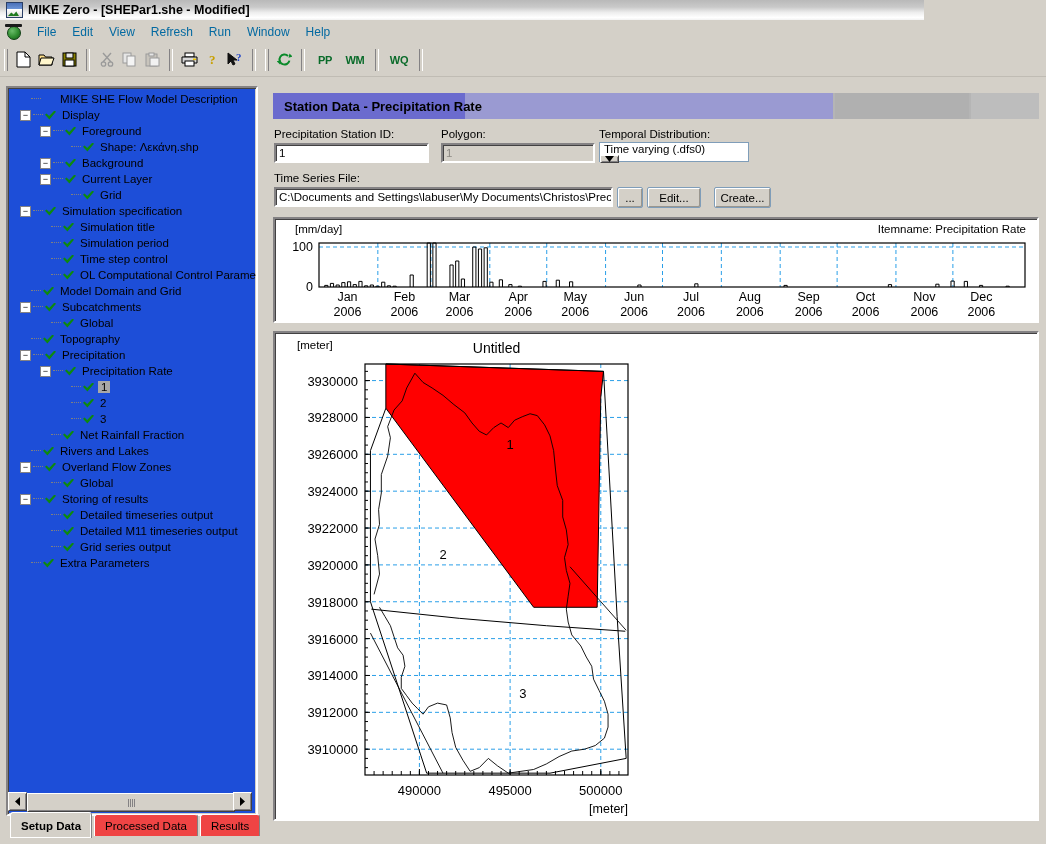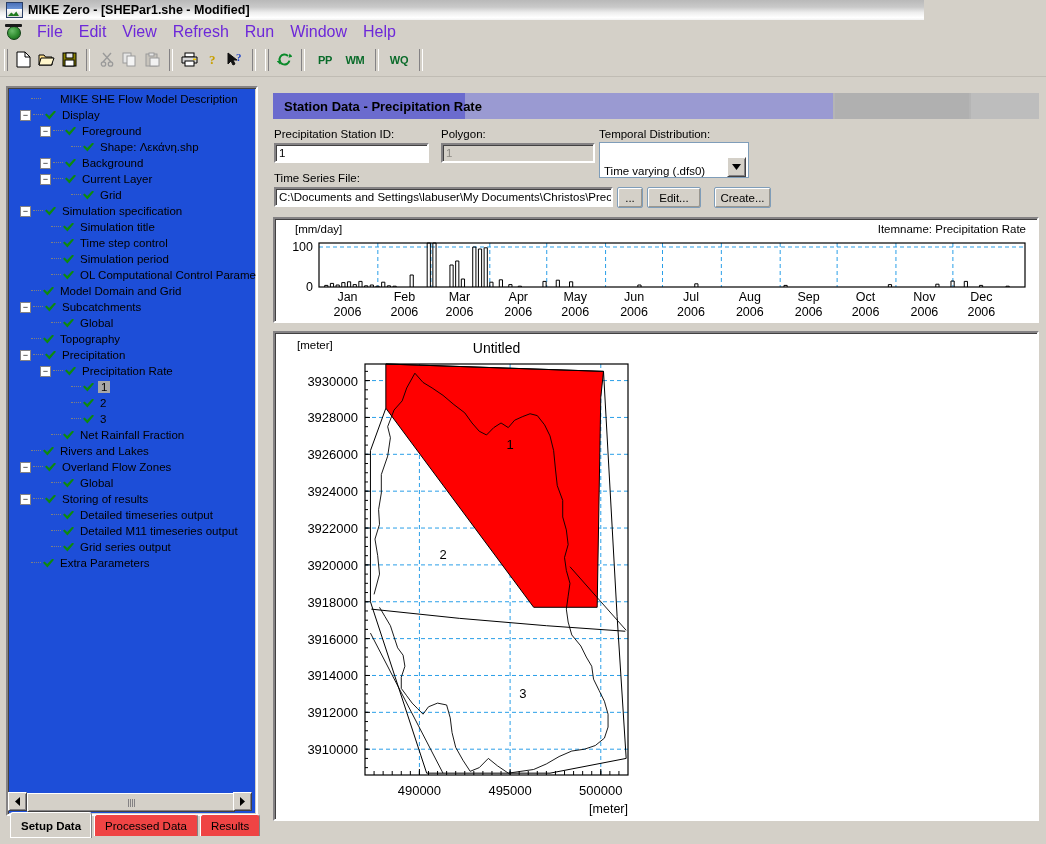--- a/index.html
+++ b/index.html
@@ -39,21 +39,21 @@
   }
   #menubar .appicon .globe{
     position:absolute;left:2px;top:3px;width:12px;height:12px;border-radius:50%;
     background:radial-gradient(circle at 35% 32%,#6abd6a 0%,#2f8c2f 55%,#14571b 100%);
     border:1px solid #0e3f12;
   }
   #menubar .appicon .bar{
     position:absolute;left:0px;top:1px;width:17px;height:3px;background:#1a1a1a;border-radius:1px;
   }
   #menubar .mi{
-    padding:3px 8px;font-size:16px;color:#6d28d9;cursor:default;
+    padding:3px 8px;font-size:12px;color:#0369a1;cursor:default;
   }
   
   #toolbar{
     position:absolute;left:0;top:43px;width:1046px;height:33px;
     background:#d4d0c8;display:flex;align-items:center;
     border-bottom:1px solid #c0bcb4;
   }
   .grip{width:7px;height:24px;margin:0 2px 0 3px;position:relative;flex:0 0 auto;}
   .grip:before{content:"";position:absolute;left:1px;top:1px;width:2px;height:22px;
     border-left:1px solid #ffffff;border-right:1px solid #848284;}
@@ -151,22 +151,22 @@
   .flabel{position:absolute;font-size:11.5px;color:#000;}
   .finput{
     position:absolute;height:20px;background:#fff;
     border:2px solid;border-color:#848284 #ffffff #ffffff #848284;
     box-shadow:inset 1px 1px 0 #424142;
     display:flex;align-items:center;padding-left:3px;font-size:11.5px;
     box-sizing:border-box;overflow:hidden;white-space:nowrap;
   }
   .finput.disabled{background:#d4d0c8;color:#8b8882;}
   .fcombo{
-    position:absolute;height:36px;background:#fff;border:1px solid #7f9db9;
-    display:flex;align-items:flex-end;box-sizing:border-box;
+    position:absolute;height:20px;background:#fff;border:1px solid #7f9db9;
+    display:flex;align-items:flex-start;box-sizing:border-box;flex-direction:column;
   }
   .fcombo .val{flex:1;padding-left:4px;font-size:11.5px;}
   .fcombo .arrow{
     width:17px;height:18px;margin-right:2px;background:#d4d0c8;
     border:1px solid;border-color:#ffffff #424142 #424142 #ffffff;
     box-shadow:inset 1px 1px 0 #d4d0c8, inset -1px -1px 0 #848284;
     display:flex;align-items:center;justify-content:center;font-size:8px;
   }
   .btn{
     position:absolute;height:21px;background:#d4d0c8;
@@ -363,28 +363,28 @@
         <div class="boxspace"></div>
         <div class="dots"></div>
         <div class="chk"></div>
         <span class="lbl">Simulation title</span>
       </div>
       <div class="tn">
         <div class="ind" style="width: 30px;"></div>
         <div class="boxspace"></div>
         <div class="dots"></div>
         <div class="chk"></div>
+        <span class="lbl">Simulation period</span>
+      </div>
+      <div class="tn">
+        <div class="ind" style="width: 30px;"></div>
+        <div class="boxspace"></div>
+        <div class="dots"></div>
+        <div class="chk"></div>
         <span class="lbl">Time step control</span>
-      </div>
-      <div class="tn">
-        <div class="ind" style="width: 30px;"></div>
-        <div class="boxspace"></div>
-        <div class="dots"></div>
-        <div class="chk"></div>
-        <span class="lbl">Simulation period</span>
       </div>
       <div class="tn">
         <div class="ind" style="width: 30px;"></div>
         <div class="boxspace"></div>
         <div class="dots"></div>
         <div class="chk"></div>
         <span class="lbl">OL Computational Control Paramet...</span>
       </div>
       <div class="tn">
         <div class="ind" style="width: 10px;"></div>

